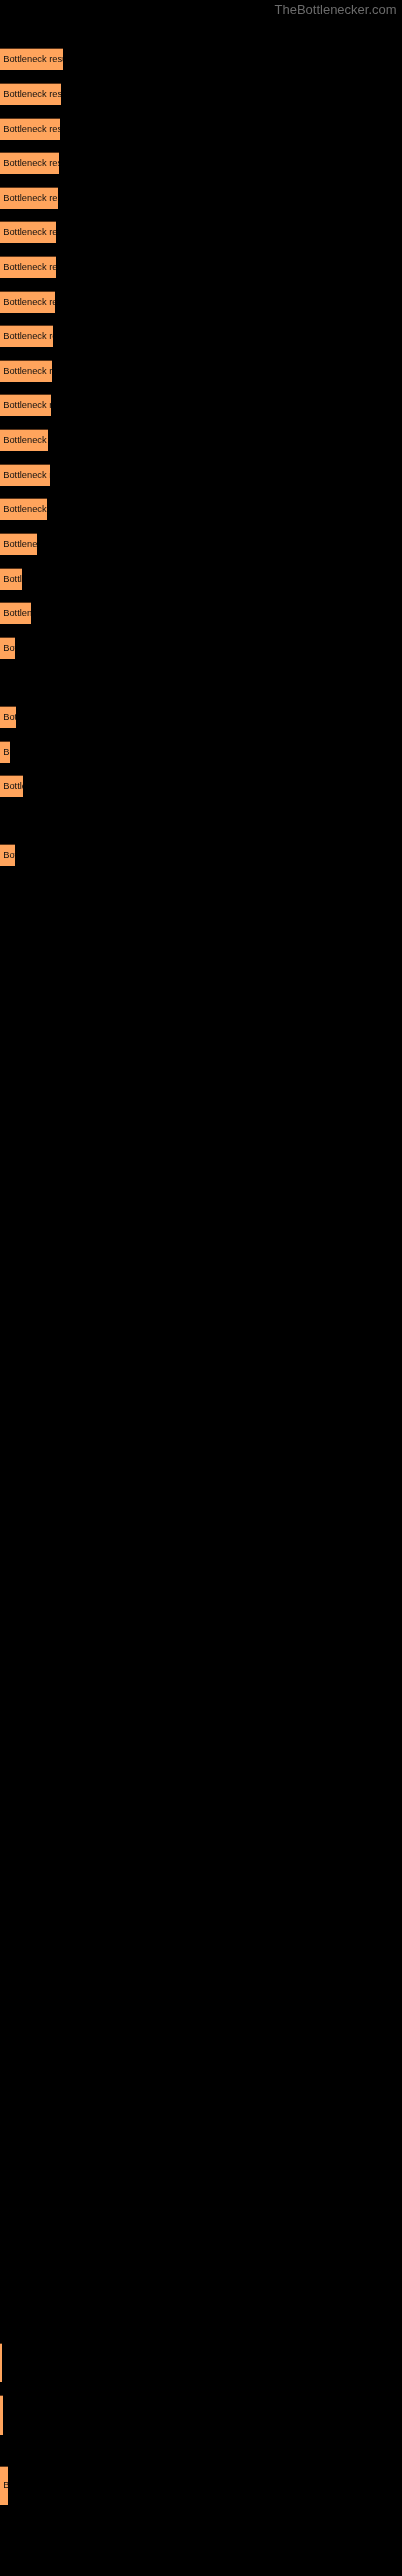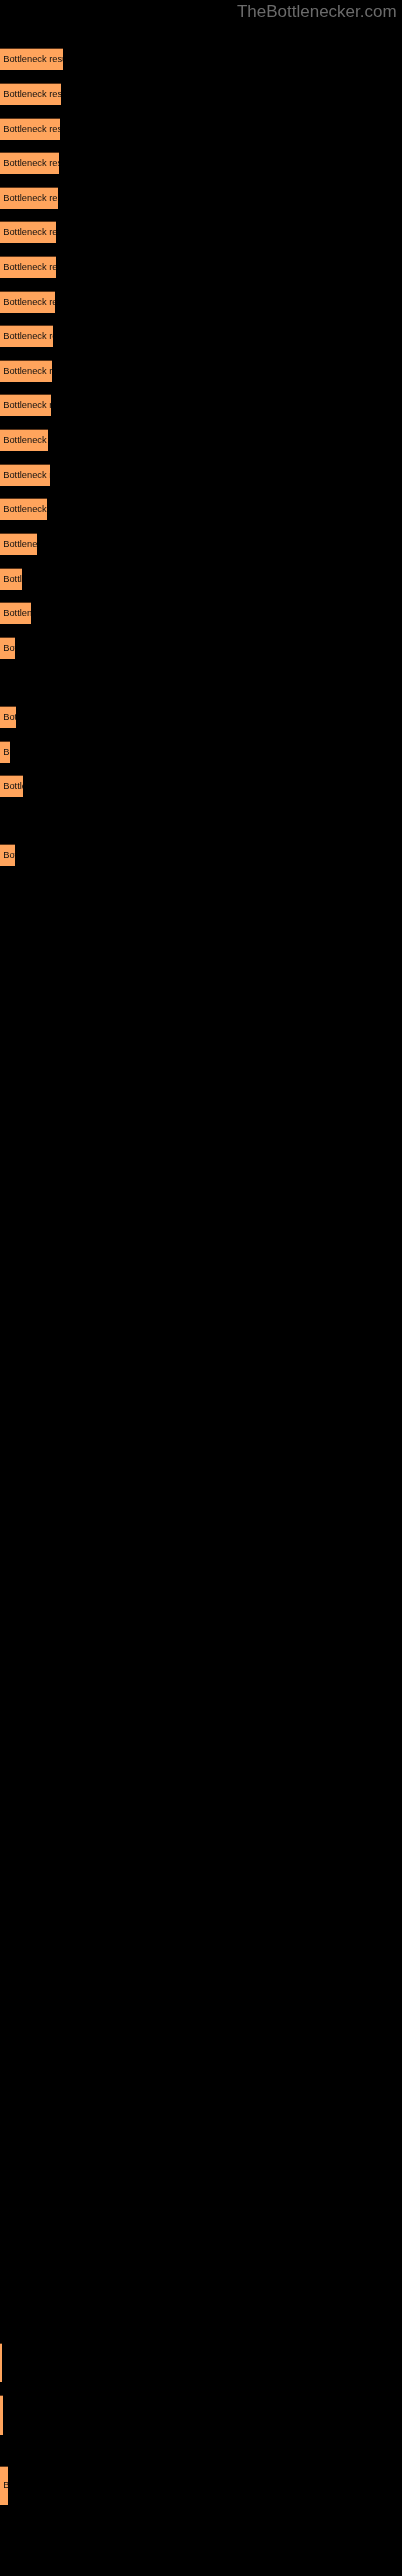--- a/index.html
+++ b/index.html
@@ -13,21 +13,21 @@
     position: relative;
     font-family: "Liberation Sans", sans-serif;
     overflow: hidden;
   }
 
   .watermark {
     position: absolute;
     top: 1.6px;
     right: 6.4px;
     color: #6b6b6b;
-    font-size: 17px;
+    font-size: 13px;
     font-family: "Liberation Sans", sans-serif;
     letter-spacing: 0px;
     white-space: nowrap;
   }
 
   .chart-area {
     position: absolute;
     left: 0;
     top: 0;
     width: 403px;

